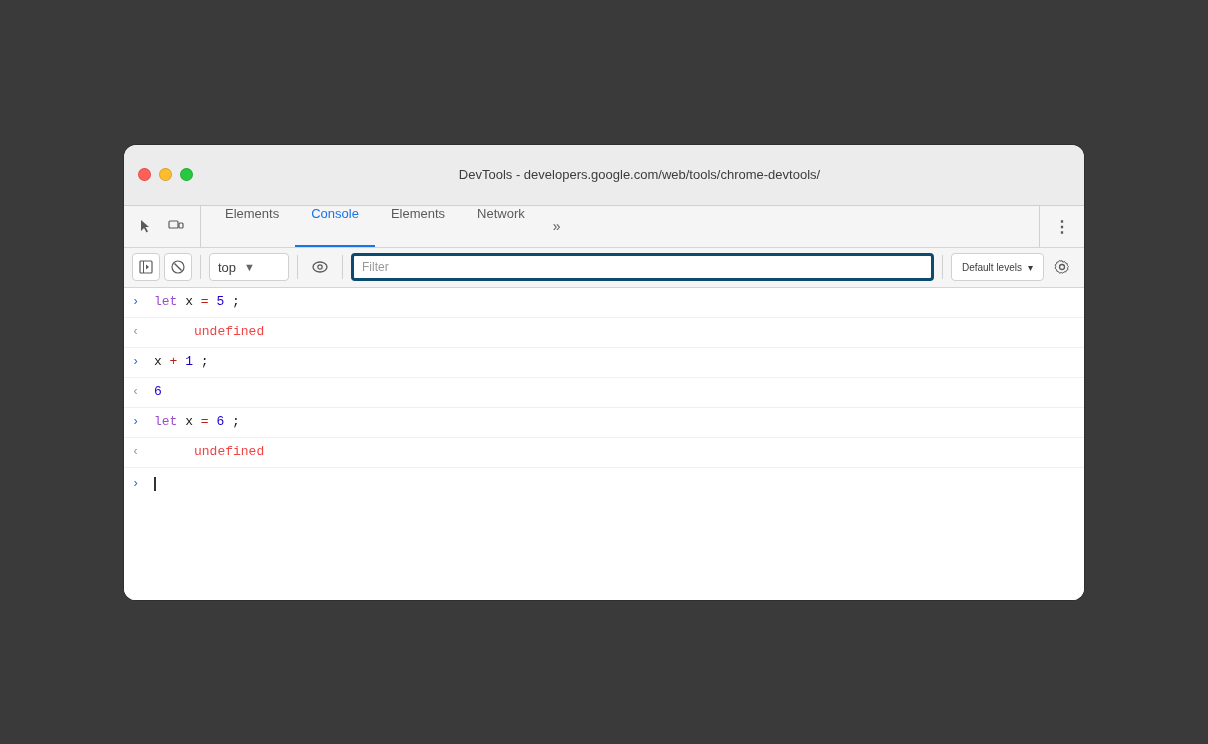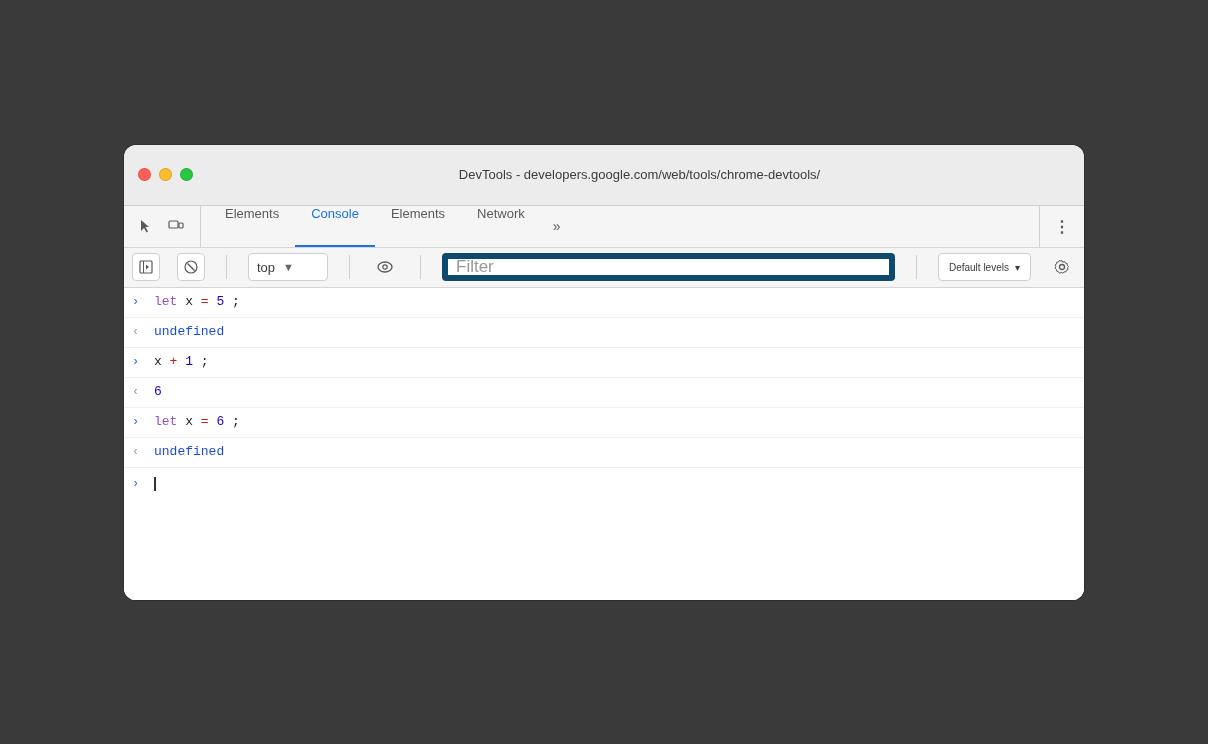--- a/index.html
+++ b/index.html
@@ -136,21 +136,21 @@
       padding-left: 8px;
     }
 
     
     .toolbar {
       background: #f5f5f5;
       height: 40px;
       display: flex;
       align-items: center;
       padding: 0 8px;
-      gap: 17px;
+      gap: 4px;
       border-bottom: 1px solid #d5d5d5;
     }
 
     .toolbar-btn {
       width: 28px;
       height: 28px;
       display: flex;
       align-items: center;
       justify-content: center;
       cursor: pointer;
@@ -196,24 +196,24 @@
       justify-content: center;
       cursor: pointer;
       border-radius: 4px;
       color: #5a5a5a;
       font-size: 15px;
     }
 
     .filter-input {
       flex: 1;
       height: 28px;
-      border: 6px solid #0c4a6e;
+      border: 3px solid #0c4a6e;
       border-radius: 4px;
       padding: 0 8px;
-      font-size: 17px;
+      font-size: 12px;
       color: #3c3c3c;
       background: #fff;
       outline: none;
     }
 
     .filter-input::placeholder { color: #999; }
 
     .levels-dropdown {
       display: flex;
       align-items: center;
@@ -279,21 +279,21 @@
 
     .console-row .code {
       flex: 1;
     }
 
     .kw { color: #9b4dca; }
     .op { color: #c41a16; } 
     .num { color: #1c00cf; } 
     .result-num { color: #1c00cf; }
     .plain { color: #1a1a1a; }
-    .undefined-text { color: #1d4ed8; }
+    .undefined-text { color: #ef4444; margin-left: 40px; }
     .cursor-blink {
       display: inline-block;
       width: 2px;
       height: 14px;
       background: #333;
       vertical-align: text-bottom;
       animation: blink 1s step-end infinite;
     }
     @keyframes blink {
       50% { opacity: 0; }

